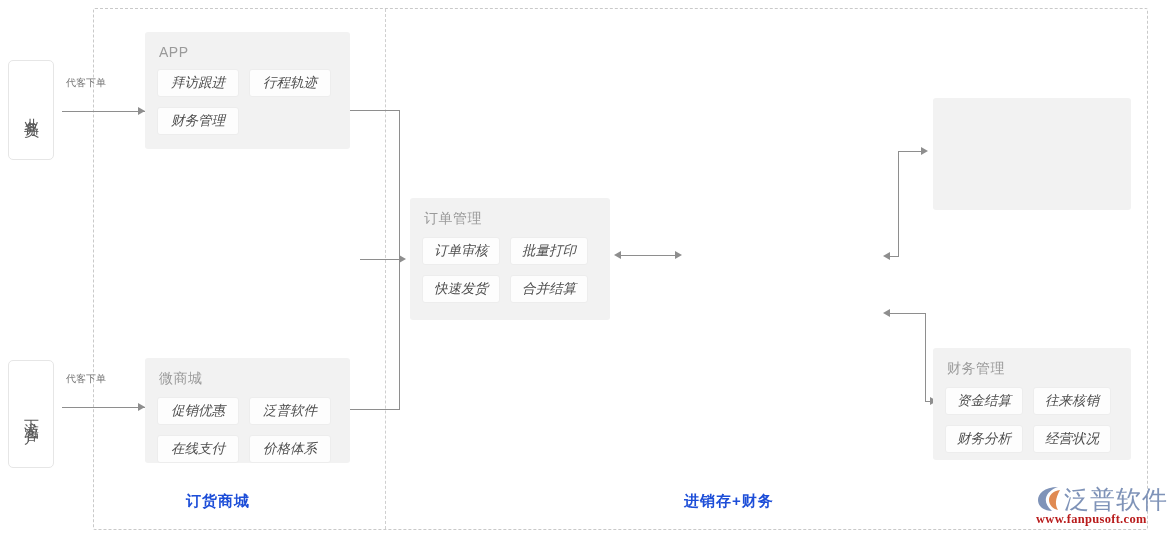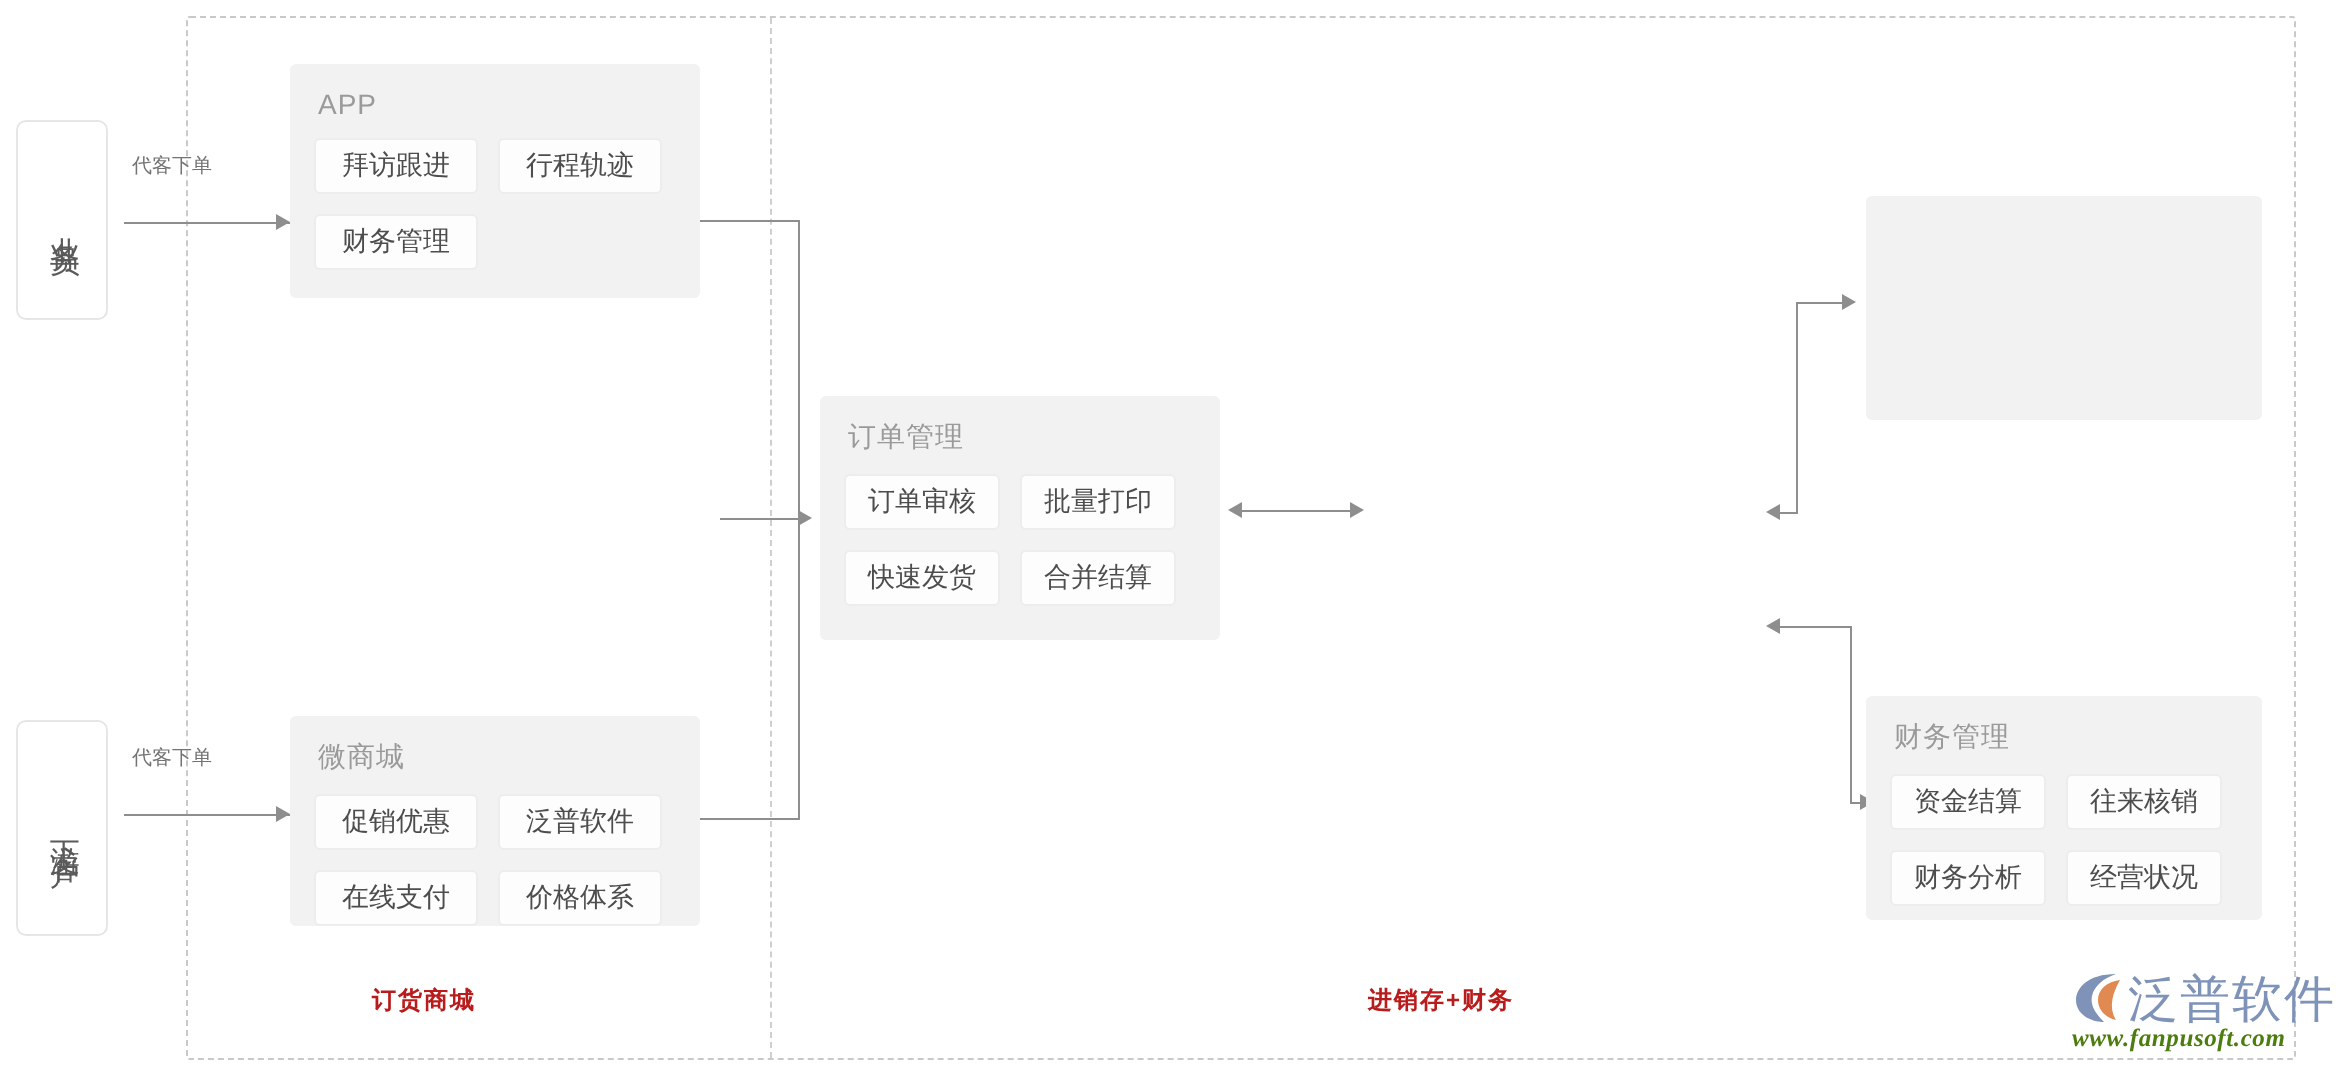--- a/index.html
+++ b/index.html
@@ -48,53 +48,53 @@
   .vline{position:absolute;width:1px;background:#8e8e8e;}
 
   
   .panel{
     position:absolute;background:#f2f2f2;border-radius:3px;box-sizing:border-box;
     padding:10px 12px 12px 12px;
   }
   .panel-title{
     font-size:14px;color:#9a9a9a;margin:2px 0 9px 2px;letter-spacing:.5px;
   }
-  .chips{display:flex;flex-wrap:wrap;gap:10px;}
+  .chips{display:flex;flex-wrap:wrap;gap:10px;font-style:italic;}
   .chip{
     background:#fdfdfd;border:1px solid #ededed;border-radius:3px;
     font-size:13.5px;color:#4d4d4d;text-align:center;
     display:flex;align-items:center;justify-content:center;
     box-sizing:border-box;height:28px;
   }
   .chip.w78{width:78px;}
   .chip.w82{width:82px;}
 
   #panel-app{left:145px;top:32px;width:205px;height:117px;}
   #panel-mall{left:145px;top:358px;width:205px;height:105px;}
   #panel-order{left:410px;top:198px;width:200px;height:122px;}
   #panel-stock{left:686px;top:196px;width:197px;height:158px;}
   #panel-purchase{left:933px;top:98px;width:198px;height:112px;}
   #panel-finance{left:933px;top:348px;width:198px;height:112px;}
 
   
   .caption{
-    position:absolute;font-size:12px;color:#b91c1c;font-weight:bold;letter-spacing:1px;
+    position:absolute;font-size:15px;color:#1d4ed8;font-weight:bold;letter-spacing:1px;
   }
   #caption-mall{left:186px;top:492px;}
   #caption-erp{left:684px;top:492px;}
 
   
   #watermark{position:absolute;left:1036px;top:483px;width:130px;height:48px;text-align:center;}
   #wm-text{
     position:absolute;left:28px;top:0px;font-size:25px;color:#7f93b8;
     letter-spacing:1px;white-space:nowrap;font-family:"DejaVu Sans",sans-serif;
   }
   #wm-url{
-    position:absolute;left:0px;top:29px;font-size:12.5px;color:#4d7c0f;
-    letter-spacing:.3px;white-space:nowrap;font-family:"Liberation Serif",serif;font-weight:bold;font-style:italic;
+    position:absolute;left:0px;top:29px;font-size:12.5px;color:#b91c1c;
+    letter-spacing:.3px;white-space:nowrap;font-family:"Liberation Serif",serif;font-weight:bold;
   }
 </style>
 </head>
 <body>
 
 <div id="stage">
 
   <div class="region-outer"></div>
   <div class="region-divider"></div>
 

